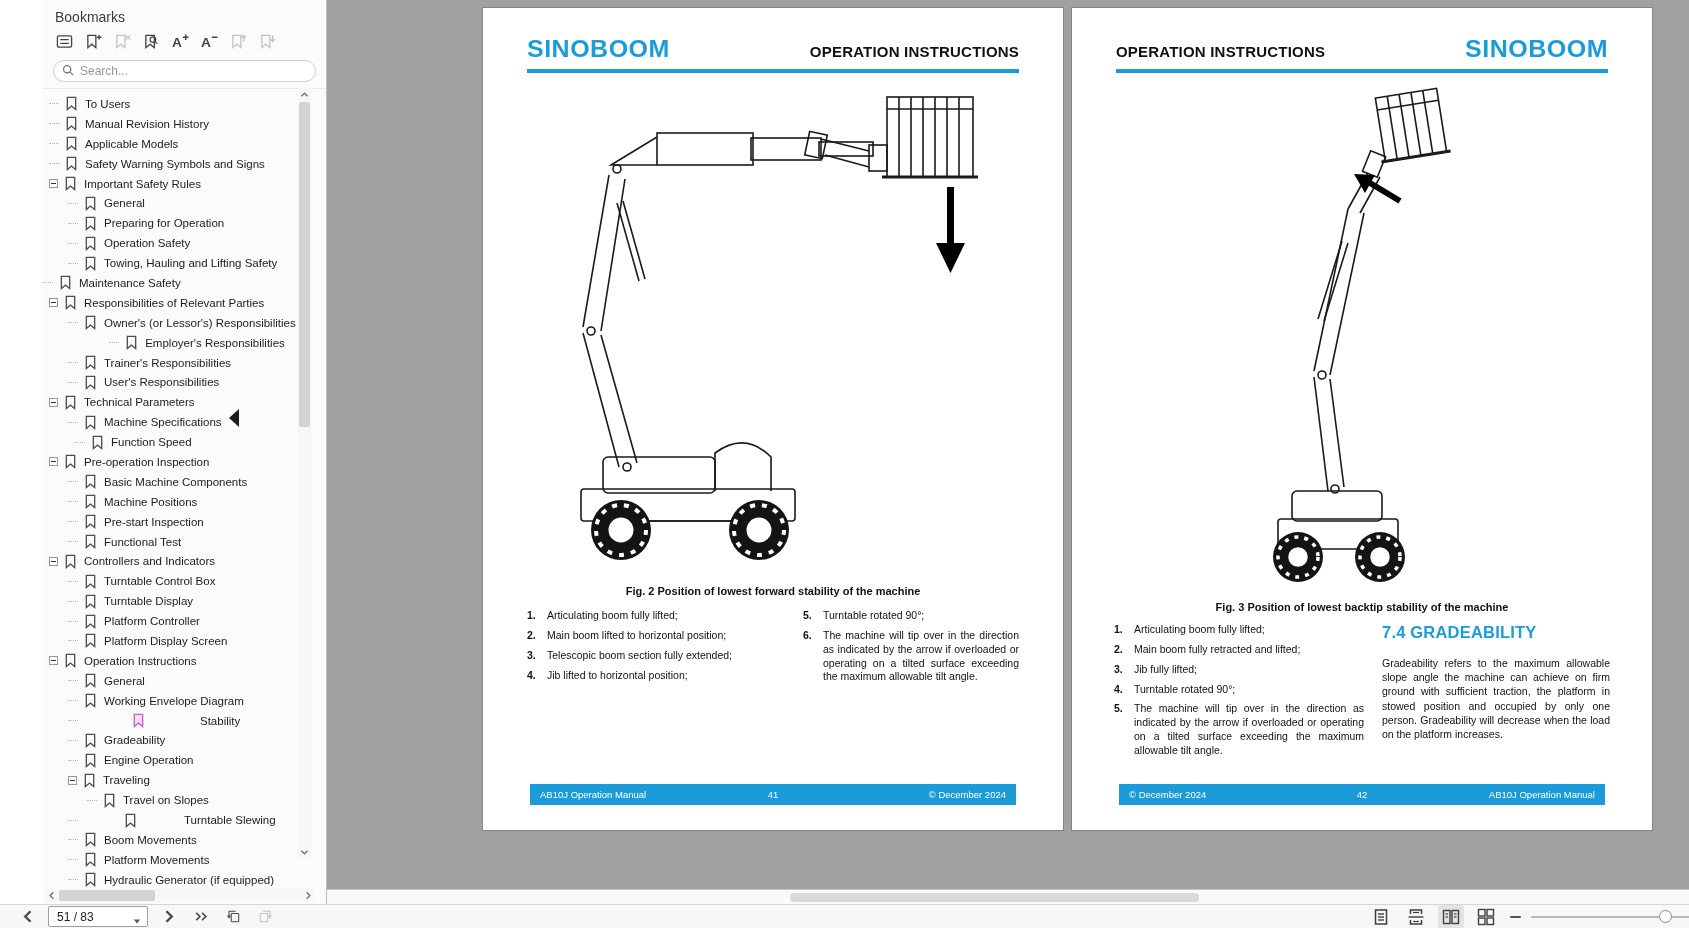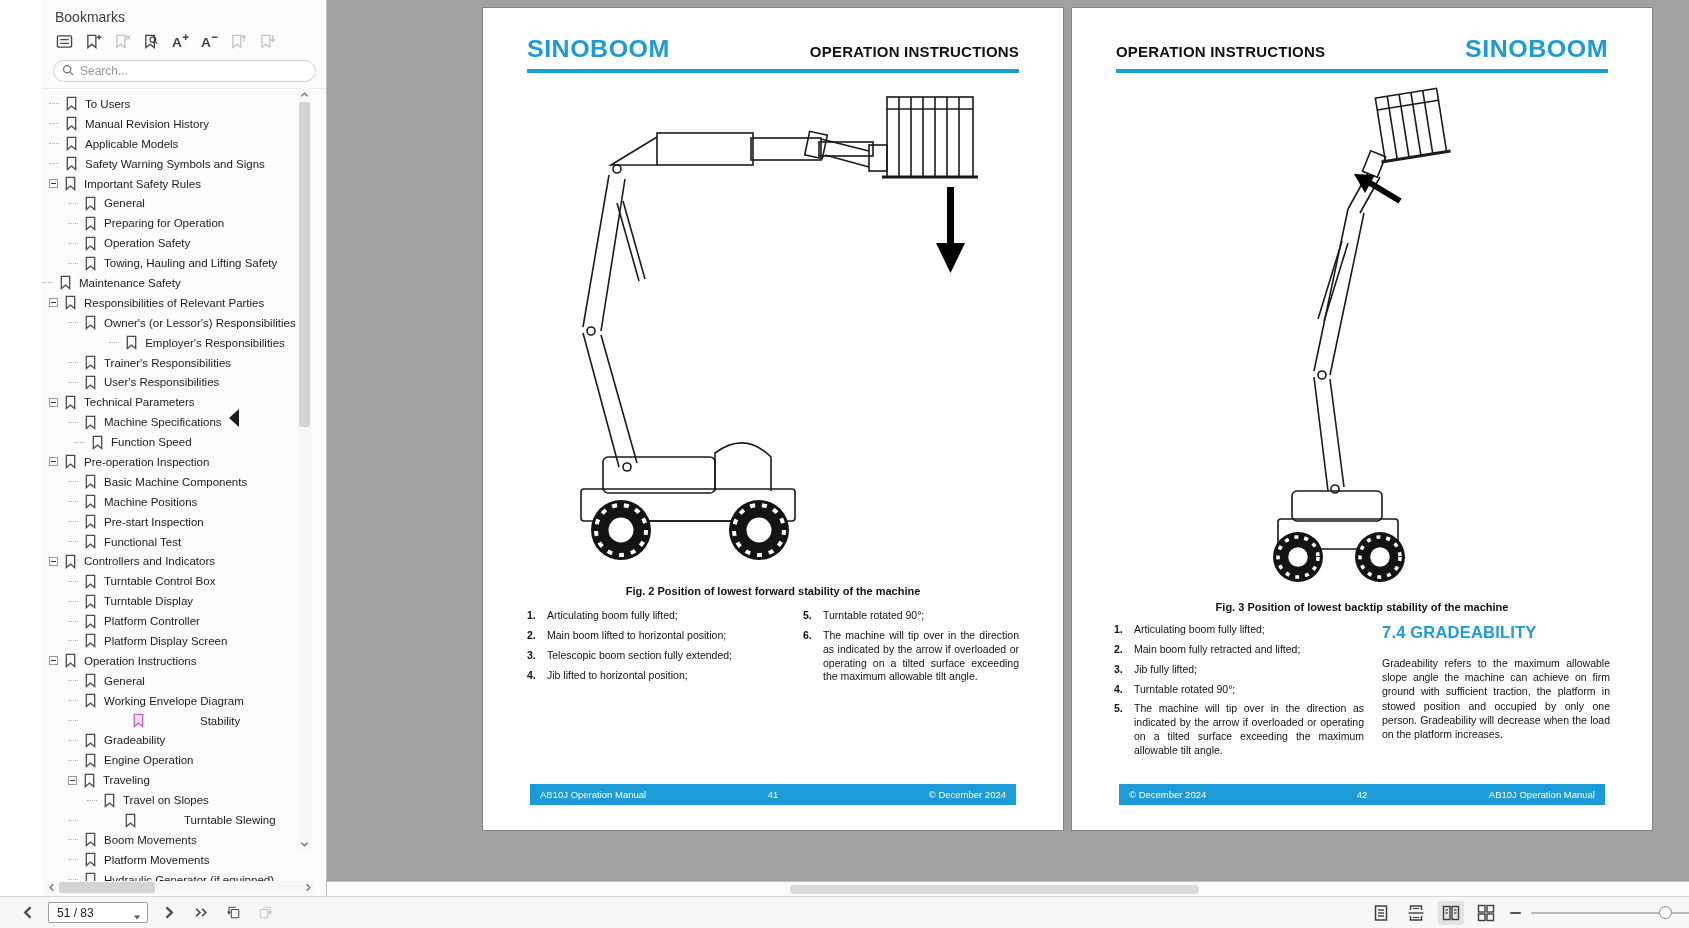--- a/index.html
+++ b/index.html
@@ -69,21 +69,21 @@
   .rlist { width:250px; flex:none; }
   .rsection { flex:1; }
   .sec-heading { font-size:16.5px; font-weight:bold; color:#1b9cd8; letter-spacing:.2px; }
   .sec-body { margin-top:14px; font-size:10.5px; line-height:1.35; color:#111; text-align:justify; }
   .pg-footer { position:absolute; left:47px; right:47px; bottom:25px; height:21px; background:#1b9cd8; color:#fff; display:flex; align-items:center; font-size:9.5px; padding:0 10px; }
   .pg-footer .f-l { flex:1; text-align:left; }
   .pg-footer .f-c { flex:1; text-align:center; }
   .pg-footer .f-r { flex:1; text-align:right; }
 
   
-  .statusbar { height:32px; flex:none; background:#f7f7f7; border-top:1px solid #d6d6d6; display:flex; align-items:center;gap:8px; }
+  .statusbar { height:24px; flex:none; background:#f7f7f7; border-top:1px solid #d6d6d6; display:flex; align-items:center;gap:8px; }
   .sb-left { display:flex; align-items:center; gap:10px; margin-left:16px; }
   .st-btn { border:none; background:transparent; color:#4a4a4a; width:22px; height:22px; display:flex; align-items:center; justify-content:center; cursor:pointer; }
   .st-btn svg { width:15px; height:15px; }
   .st-btn.disabled { color:#c2c2c2; }
   .pagebox { width:100px; height:21px; background:#fff; border:1px solid #9e9e9e; border-radius:2px; display:flex; align-items:center; padding:0 5px 0 8px; }
   .pagebox input { border:none; outline:none; flex:1; font-size:12px; color:#222; min-width:0; font-family:"Liberation Sans",sans-serif; background:transparent; }
   .pagebox .caret { color:#555; width:10px; height:10px; flex:none; }
   .sb-right { margin-left:auto; display:flex; align-items:center; gap:9px; }
   .view-btn { border:none; background:transparent; color:#3f3f3f; width:26px; height:24px; display:flex; align-items:center; justify-content:center; border-radius:3px; cursor:pointer; }
   .view-btn svg { width:18px; height:18px; }

